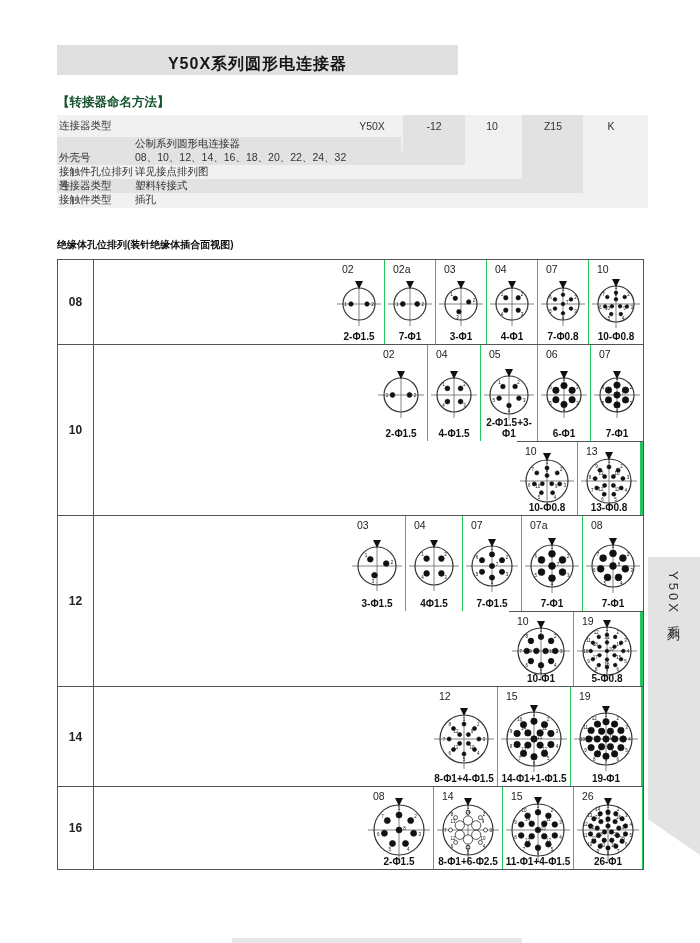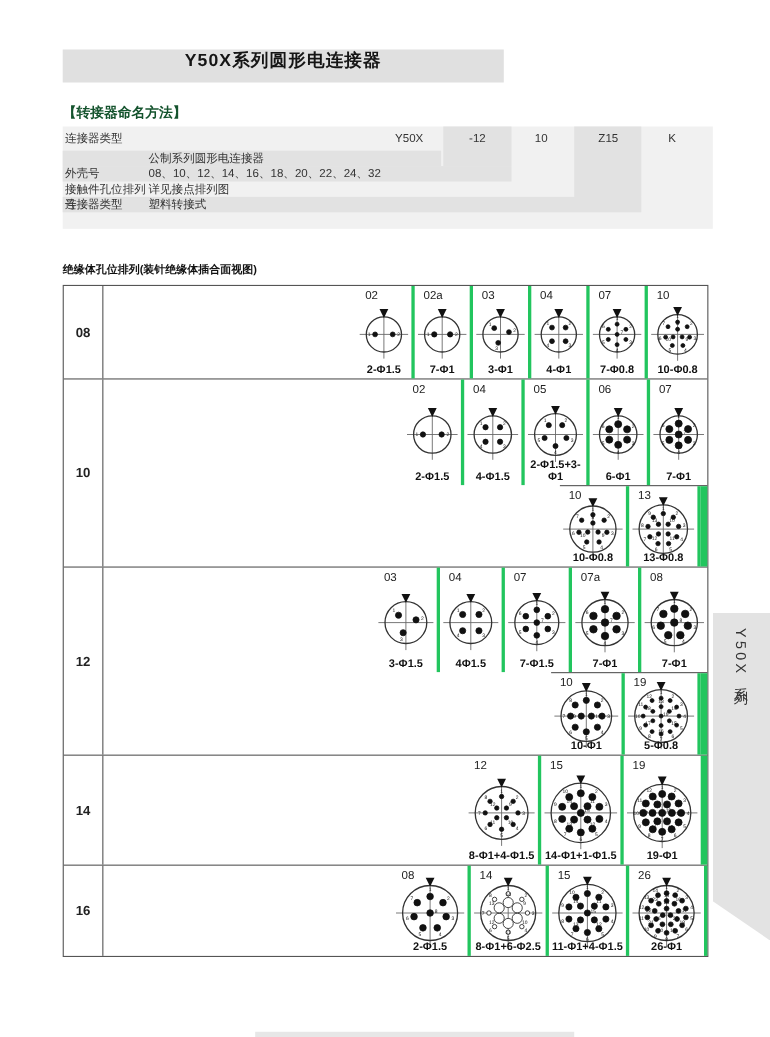--- a/index.html
+++ b/index.html
@@ -1,21 +1,21 @@
 <!DOCTYPE html>
 <html><head>
 <meta charset="utf-8">
 <style>
   * { margin:0; padding:0; box-sizing:border-box; }
   body { background:#ffffff; font-family:"Liberation Sans","DejaVu Sans",sans-serif; }
   #page { position:relative; width:700px; height:943px; background:#fff; overflow:hidden; }
 
   
   .title-bar { position:absolute; left:57px; top:45px; width:401px; height:30px;
-    background:#e0e0e0; display:flex; align-items:flex-start; justify-content:center; }
+    background:#e0e0e0; display:flex; align-items:flex-end; justify-content:center; }
   .title-bar .t { font-size:16px; font-weight:bold; color:#151515; letter-spacing:1px; }
 
   .naming-heading { position:absolute; left:57px; top:94px; font-size:12.5px; font-weight:bold; color:#14532d; }
 
   
   .naming { position:absolute; left:57px; top:115px; width:591px; height:93px; background:#f1f1f1; font-size:10.5px; color:#333; }
   .naming .step { position:absolute; background:#e2e2e2; }
   .step-r2   { left:0;   top:22px; width:344px; height:14px; }
   .step-r3   { left:0;   top:36px; width:408px; height:14px; }
   .step-r5   { left:0;   top:64px; width:526px; height:14px; }
@@ -30,21 +30,21 @@
 
   
   .pin-table { position:absolute; left:57px; top:259px; width:587px; border:1.5px solid #555; background:#fff; }
   .band { display:flex; border-top:1px solid #555; }
   .band:first-child { border-top:none; }
   .shell-label { width:36px; border-right:1px solid #555; display:flex; align-items:center; justify-content:center;
      font-size:12px; font-weight:bold; color:#222; }
   .band-rows { flex:1; display:flex; flex-direction:column;align-items:flex-end; }
   .subrow { display:flex; border-top:1px solid #555; }
   .subrow:first-child { border-top:none; }
-  .cell { flex:1; position:relative; border-left:3px solid #22c55e; display:flex; align-items:center; justify-content:center; }
+  .cell { flex:1; position:relative; border-left:1px solid #22c55e; display:flex; align-items:center; justify-content:center; }
   .cell:first-child { border-left:none; }
   .cell-code { position:absolute; top:3px; left:8px; font-size:10.5px; color:#222; }
   .cell-caption { position:absolute; bottom:2px; left:0; width:100%; text-align:center; font-size:10px; font-weight:bold; color:#111; }
   .cell svg { display:block; margin-top:4px; }
 
   
   .side-tab { position:absolute; left:648px; top:557px; width:52px; height:298px; background:#e3e3e3;
     clip-path:polygon(0 0, 100% 0, 100% 100%, 0 88%); }
   .side-tab .vtxt { writing-mode:vertical-rl; font-size:13px; color:#333; letter-spacing:3px;
     margin:14px auto 0 auto; display:block; width:16px; }
@@ -86,20 +86,24 @@
       <span class="lab">外壳号</span>
       <span class="val">08、10、12、14、16、18、20、22、24、32</span>
     </div>
     <div class="nrow" style="top:64px">
       <span class="lab">连接器类型</span>
       <span class="val">塑料转接式</span>
     </div>
     <div class="nrow" style="top:50px">
       <span class="lab">接触件孔位排列号</span>
       <span class="val">详见接点排列图</span>
+    </div>
+    <div class="nrow" style="top:78px">
+      <span class="lab">接触件类型</span>
+      <span class="val">插孔</span>
     </div>
   </div>
 
   <div class="section-title">绝缘体孔位排列(装针绝缘体插合面视图)</div>
 
   <div class="pin-table" id="pin-table">
       <div class="band">
         <div class="shell-label">08</div>
         <div class="band-rows">
           <div class="subrow" style="height: 84px;">

